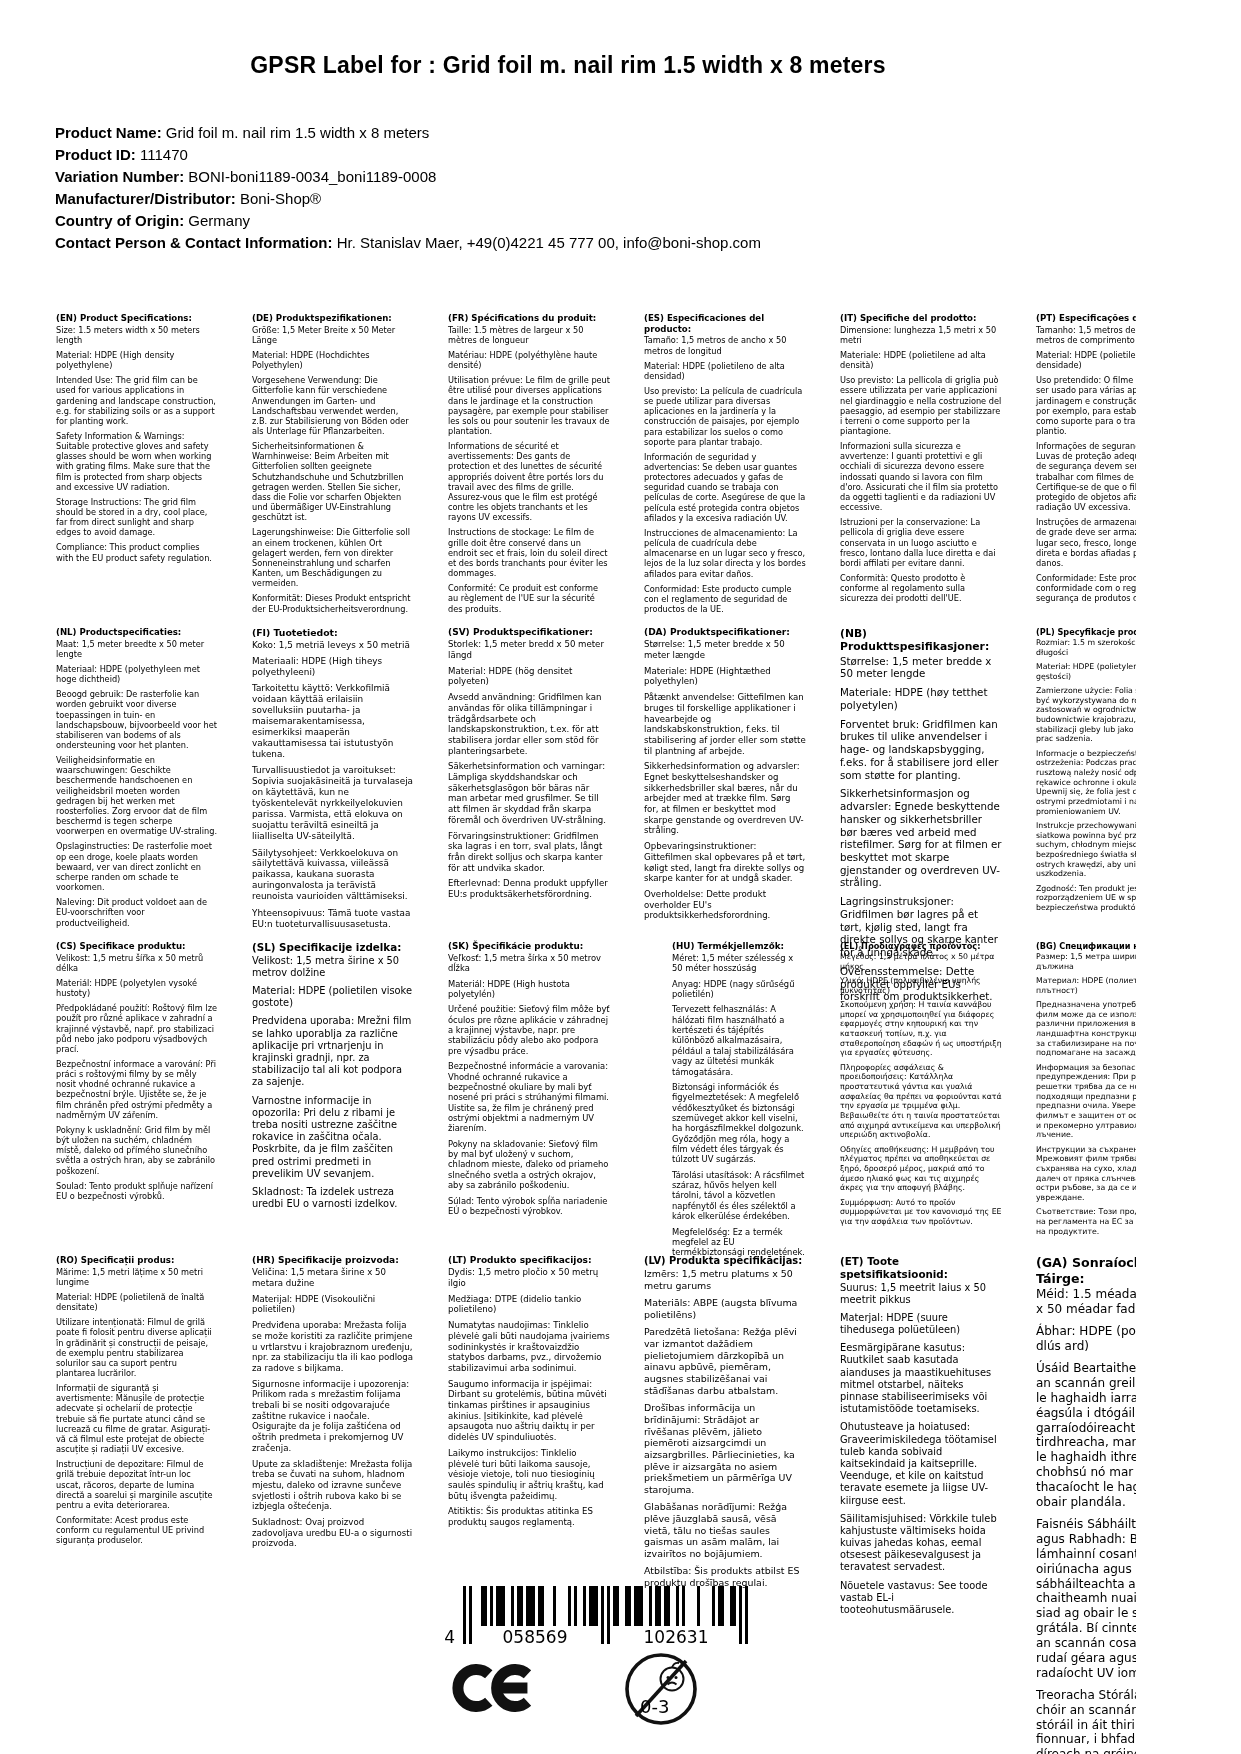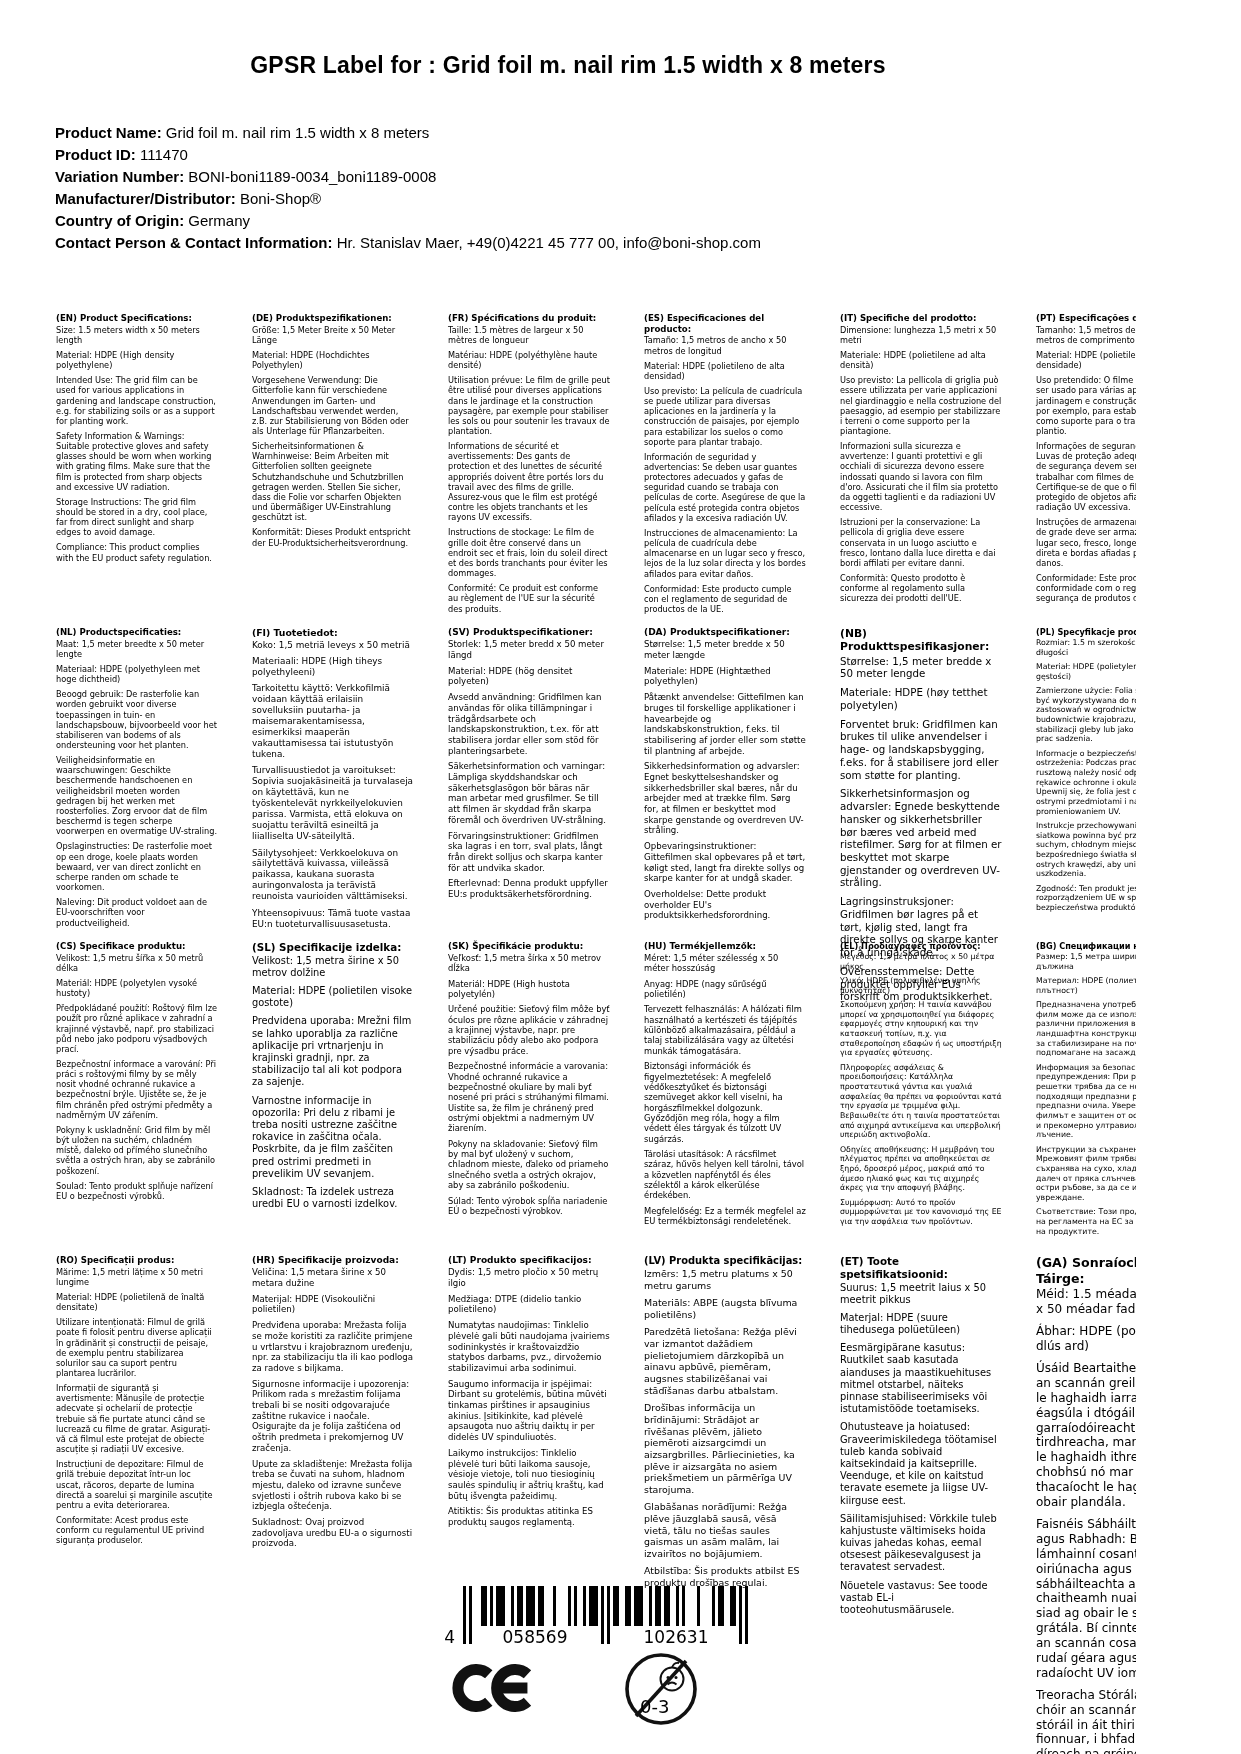--- a/index.html
+++ b/index.html
@@ -77,20 +77,21 @@
         </div>
   </article>
 
   <article class="lang-block" style="font-size: 8.2px;">
     <h3 class="lang-heading">(DE) Produktspezifikationen:</h3>
     <div>
           <p class="para">Größe: 1,5 Meter Breite x 50 Meter Länge</p>
           <p class="para">Material: HDPE (Hochdichtes Polyethylen)</p>
           <p class="para">Vorgesehene Verwendung: Die Gitterfolie kann für verschiedene Anwendungen im Garten- und Landschaftsbau verwendet werden, z.B. zur Stabilisierung von Böden oder als Unterlage für Pflanzarbeiten.</p>
           <p class="para">Sicherheitsinformationen &amp; Warnhinweise: Beim Arbeiten mit Gitterfolien sollten geeignete Schutzhandschuhe und Schutzbrillen getragen werden. Stellen Sie sicher, dass die Folie vor scharfen Objekten und übermäßiger UV-Einstrahlung geschützt ist.</p>
+          <p class="para">Lagerungshinweise: Die Gitterfolie soll an einem trockenen, kühlen Ort gelagert werden, fern von direkter Sonneneinstrahlung und scharfen Kanten, um Beschädigungen zu vermeiden.</p>
           <p class="para">Konformität: Dieses Produkt entspricht der EU-Produktsicherheitsverordnung.</p>
         </div>
   </article>
 
   <article class="lang-block" style="font-size: 8.2px;">
     <h3 class="lang-heading">(FR) Spécifications du produit:</h3>
     <div>
           <p class="para">Taille: 1.5 mètres de largeur x 50 mètres de longueur</p>
           <p class="para">Matériau: HDPE (polyéthylène haute densité)</p>
           <p class="para">Utilisation prévue: Le film de grille peut être utilisé pour diverses applications dans le jardinage et la construction paysagère, par exemple pour stabiliser les sols ou pour soutenir les travaux de plantation.</p>
@@ -236,21 +237,21 @@
     <div>
           <p class="para">Veľkosť: 1,5 metra šírka x 50 metrov dĺžka</p>
           <p class="para">Materiál: HDPE (High hustota polyetylén)</p>
           <p class="para">Určené použitie: Sieťový film môže byť óculos pre rôzne aplikácie v záhradnej a krajinnej výstavbe, napr. pre stabilizáciu pôdy alebo ako podpora pre výsadbu práce.</p>
           <p class="para">Bezpečnostné informácie a varovania: Vhodné ochranné rukavice a bezpečnostné okuliare by mali byť nosené pri práci s strúhanými filmami. Uistite sa, že film je chránený pred ostrými objektmi a nadmerným UV žiarením.</p>
           <p class="para">Pokyny na skladovanie: Sieťový film by mal byť uložený v suchom, chladnom mieste, ďaleko od priameho slnečného svetla a ostrých okrajov, aby sa zabránilo poškodeniu.</p>
           <p class="para">Súlad: Tento výrobok spĺňa nariadenie EÚ o bezpečnosti výrobkov.</p>
         </div>
   </article>
 
-  <article class="lang-block" style="font-size: 8.36px;">
+  <article class="lang-block" style="font-size: 8.36px; margin-left: 28px;">
     <h3 class="lang-heading">(HU) Termékjellemzők:</h3>
     <div>
           <p class="para">Méret: 1,5 méter szélesség x 50 méter hosszúság</p>
           <p class="para">Anyag: HDPE (nagy sűrűségű polietilén)</p>
           <p class="para">Tervezett felhasználás: A hálózati film használható a kertészeti és tájépítés különböző alkalmazásaira, például a talaj stabilizálására vagy az ültetési munkák támogatására.</p>
           <p class="para">Biztonsági információk és figyelmeztetések: A megfelelő védőkesztyűket és biztonsági szemüveget akkor kell viselni, ha horgászfilmekkel dolgozunk. Győződjön meg róla, hogy a film védett éles tárgyak és túlzott UV sugárzás.</p>
           <p class="para">Tárolási utasítások: A rácsfilmet száraz, hűvös helyen kell tárolni, távol a közvetlen napfénytől és éles szélektől a károk elkerülése érdekében.</p>
           <p class="para">Megfelelőség: Ez a termék megfelel az EU termékbiztonsági rendeletének.</p>
         </div>
   </article>

